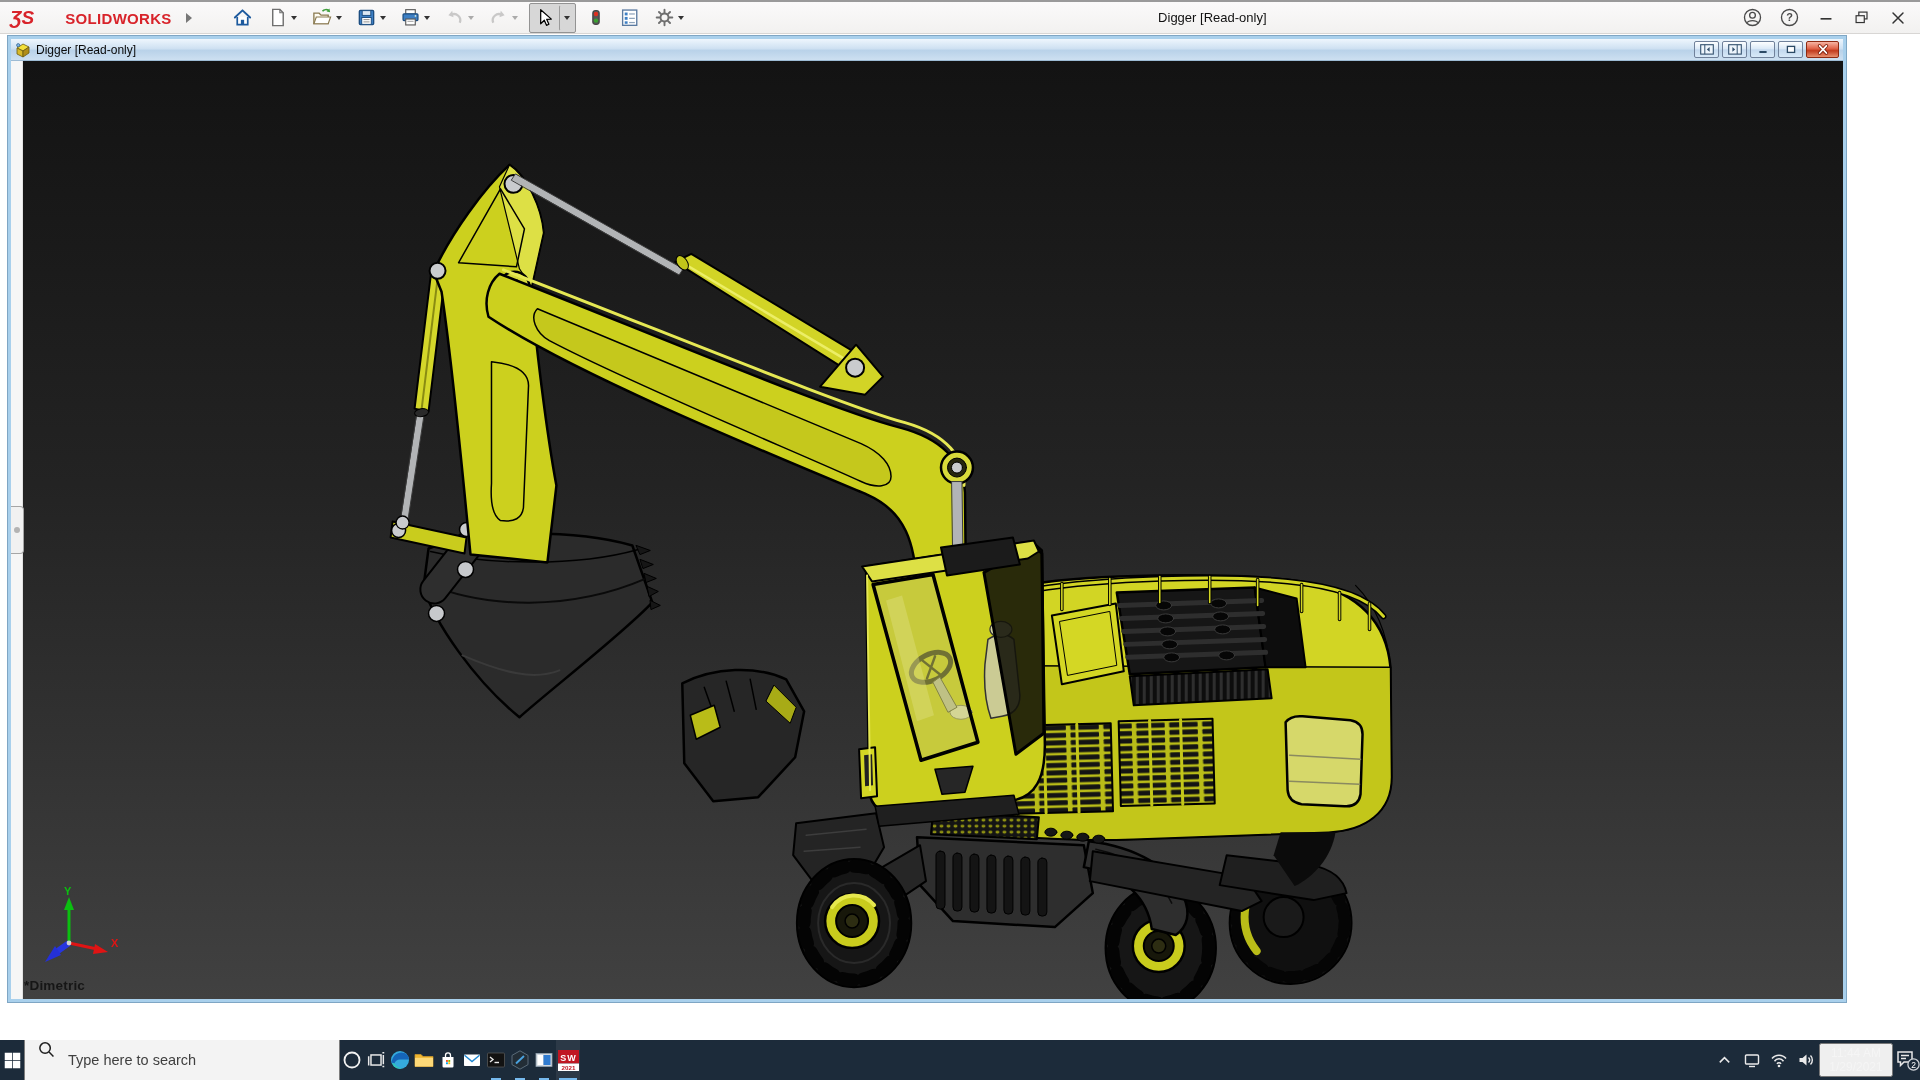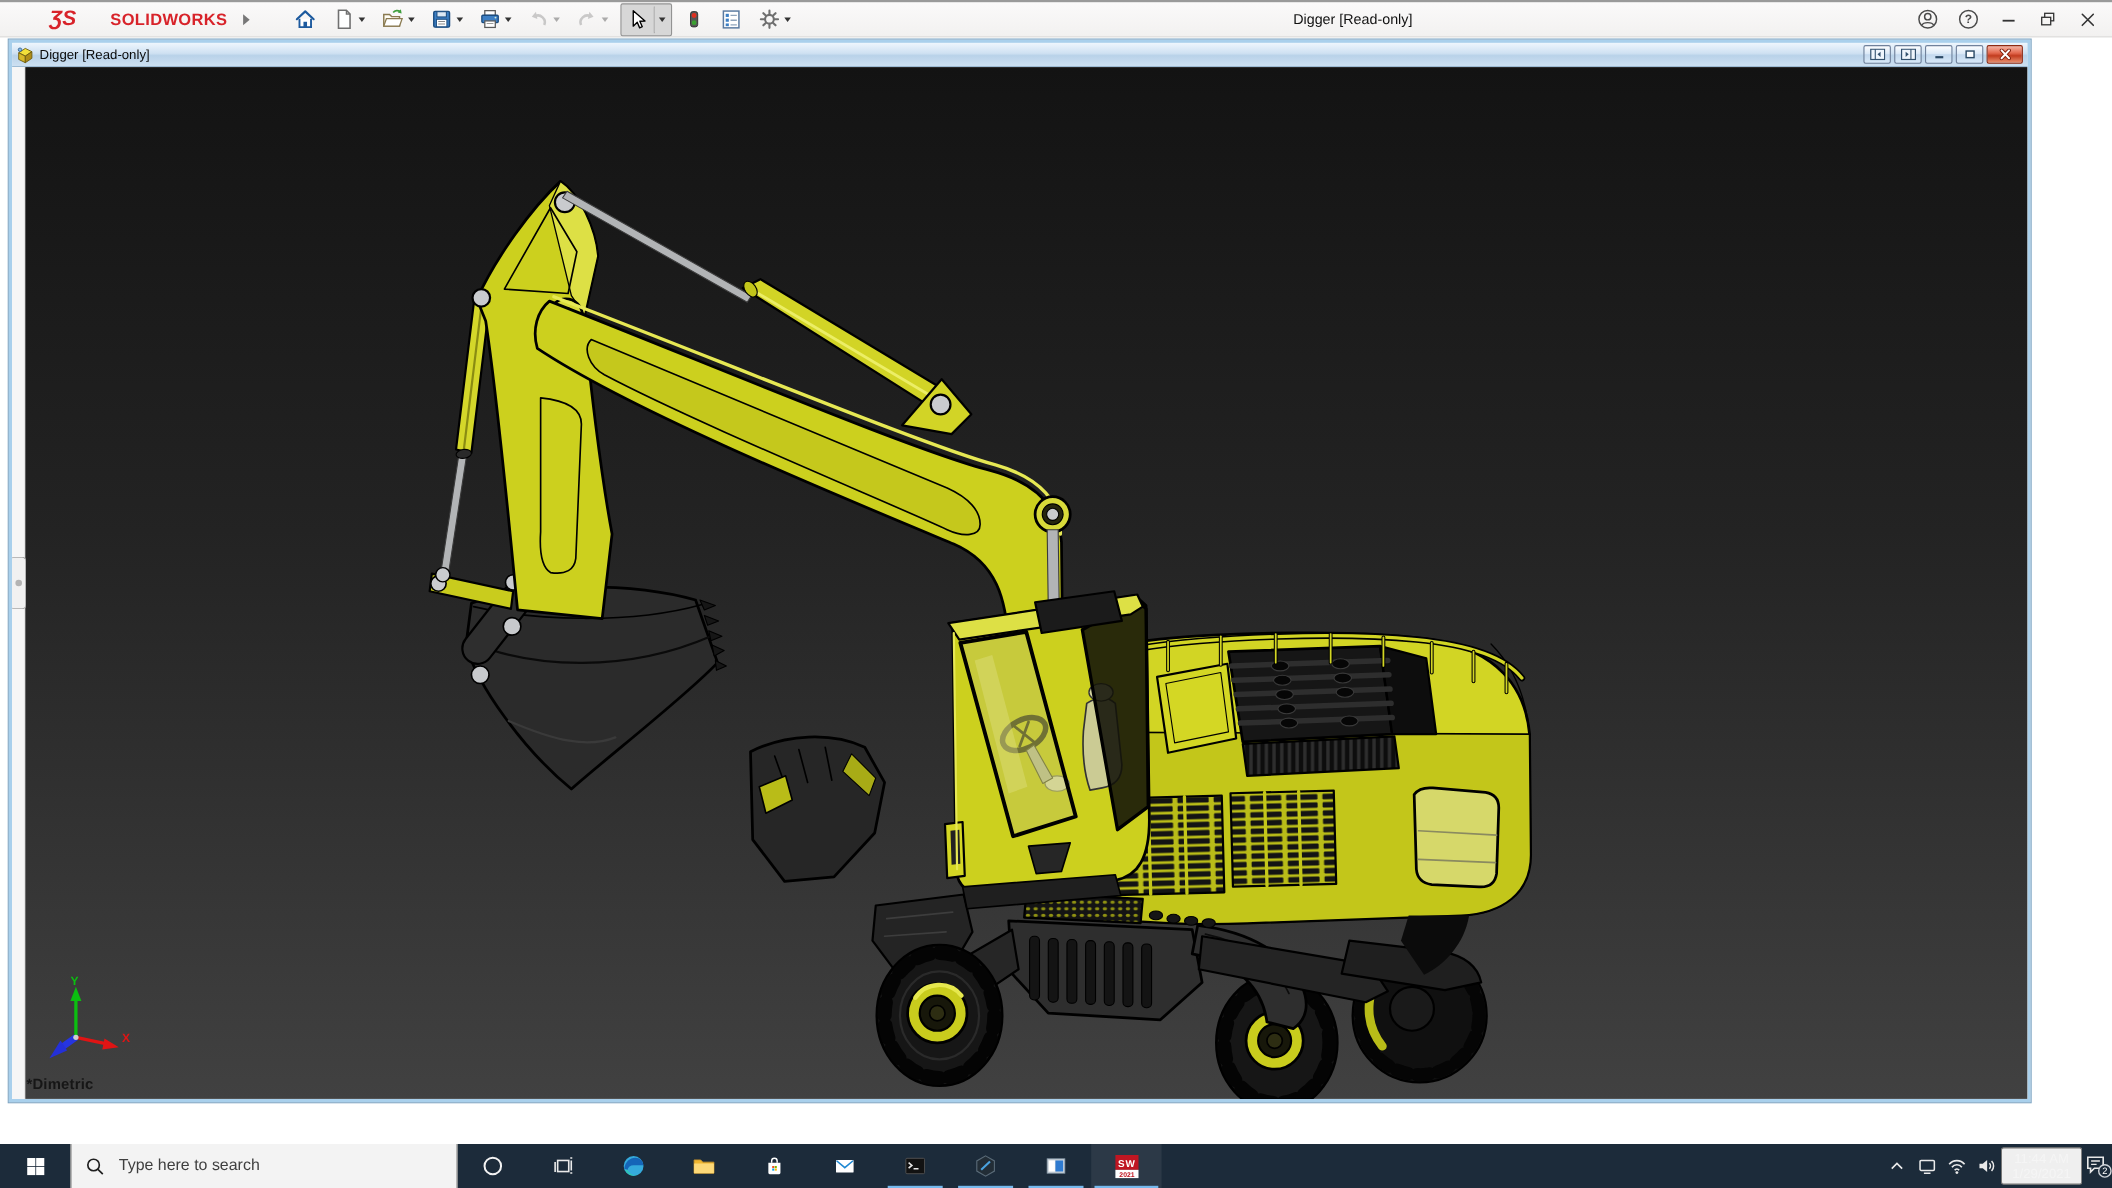--- a/index.html
+++ b/index.html
@@ -3,21 +3,21 @@
 <meta charset="utf-8">
 <style>
   html,body{margin:0;padding:0;background:#666;}
   .screen{position:relative;width:1920px;height:1080px;background:#fff;overflow:hidden;
     font-family:"Liberation Sans",sans-serif;-webkit-font-smoothing:antialiased;}
   
   .app-titlebar{position:absolute;top:0;left:0;right:0;height:34px;box-sizing:border-box;
     background:linear-gradient(#fbfafa,#f2f1f0);border-top:2px solid #9a9a9a;
     border-bottom:1px solid #d8d6d4;display:flex;align-items:center;}
   .logo-block{display:flex;align-items:baseline;padding-left:10px;white-space:nowrap;}
-  .logo-mark{color:#d8232a;font-weight:bold;font-style:italic;font-size:19px;margin-right:3px;margin-left:35px;}
+  .logo-mark{color:#d8232a;font-weight:bold;font-style:italic;font-size:19px;margin-right:3px;}
   .logo-bold{color:#d8232a;font-weight:bold;font-size:15px;letter-spacing:.3px;margin-left:28px;}
   .logo-light{color:#d8232a;font-weight:bold;font-size:15px;letter-spacing:.3px;}
   .flyout-arrow{width:0;height:0;border-top:5px solid transparent;border-bottom:5px solid transparent;
     border-left:6px solid #777;margin-left:14px;align-self:center;}
   .toolbar{display:flex;align-items:center;margin-left:20px;}
   .tbtn{display:flex;align-items:center;height:28px;padding:0 3px;margin:0 3px;border:1px solid transparent;
     background:transparent;border-radius:2px;cursor:default;}
   .tbtn svg{display:block;}
   .caret{width:0;height:0;border-left:3.5px solid transparent;border-right:3.5px solid transparent;
     border-top:4px solid #333;margin-left:3px;}
@@ -43,26 +43,26 @@
   .fm-strip{width:11px;background:#f6f6f6;border-right:1px solid #e2e2e2;}
   .viewport{flex:1;position:relative;overflow:hidden;background:linear-gradient(180deg,#131313 0%,#232323 45%,#333 75%,#414141 100%);}
   .model-svg{position:absolute;inset:0;width:100%;height:100%;}
   .splitter-tab{position:absolute;left:0;top:445px;width:13px;height:48px;background:#f1f1f1;
     border:1px solid #a6a6a6;border-left:none;border-radius:0 4px 4px 0;z-index:5;padding:0;cursor:default;}
   .splitter-tab .dot{display:block;width:6px;height:6px;border-radius:50%;background:#b3b3b3;margin:auto;}
   .orient-label{position:absolute;left:1px;bottom:6px;font-size:13.5px;font-weight:bold;color:#161616;letter-spacing:.2px;}
   .triad{position:absolute;left:10px;bottom:24px;}
   
   .taskbar{position:absolute;left:0;bottom:0;width:100%;height:40px;background:#1c2b3a;display:flex;align-items:stretch;z-index:10;}
-  .tb-btn{width:64px;display:flex;align-items:center;justify-content:center;background:none;border:none;position:relative;padding:0;cursor:default;}
+  .tb-btn{width:24px;display:flex;align-items:center;justify-content:center;background:none;border:none;position:relative;padding:0;cursor:default;}
   .tb-btn.running::after{content:"";position:absolute;left:7px;right:7px;bottom:0;height:2px;background:#76b9ed;}
   .tb-btn.active{background:rgba(255,255,255,.07);}
   .tb-btn.active::after{left:3px;right:3px;}
-  .searchbox{width:352px;background:#f3f3f3;border:1px solid #7d7d7d;border-top:none;border-bottom:none;
-    display:flex;align-items:center;padding:0 0 0 12px;box-sizing:border-box;}
+  .searchbox{width:316px;background:#f3f3f3;border:1px solid #7d7d7d;border-top:none;border-bottom:none;
+    display:flex;padding:0 0 0 12px;box-sizing:border-box;}
   .search-input{flex:1;border:none;outline:none;background:transparent;font-size:14.5px;color:#333;
     font-family:"Liberation Sans",sans-serif;margin-left:10px;}
   .search-input::placeholder{color:#3f3f3f;opacity:1;}
   .tray{margin-left:auto;display:flex;align-items:center;}
   .tray .tb-btn{width:27px;}
   .clock{width:74px;text-align:center;color:#f5f5f5;font-size:12px;line-height:14px;cursor:default;}
   .notif{width:40px;}
 </style>
 </head>
 <body>

